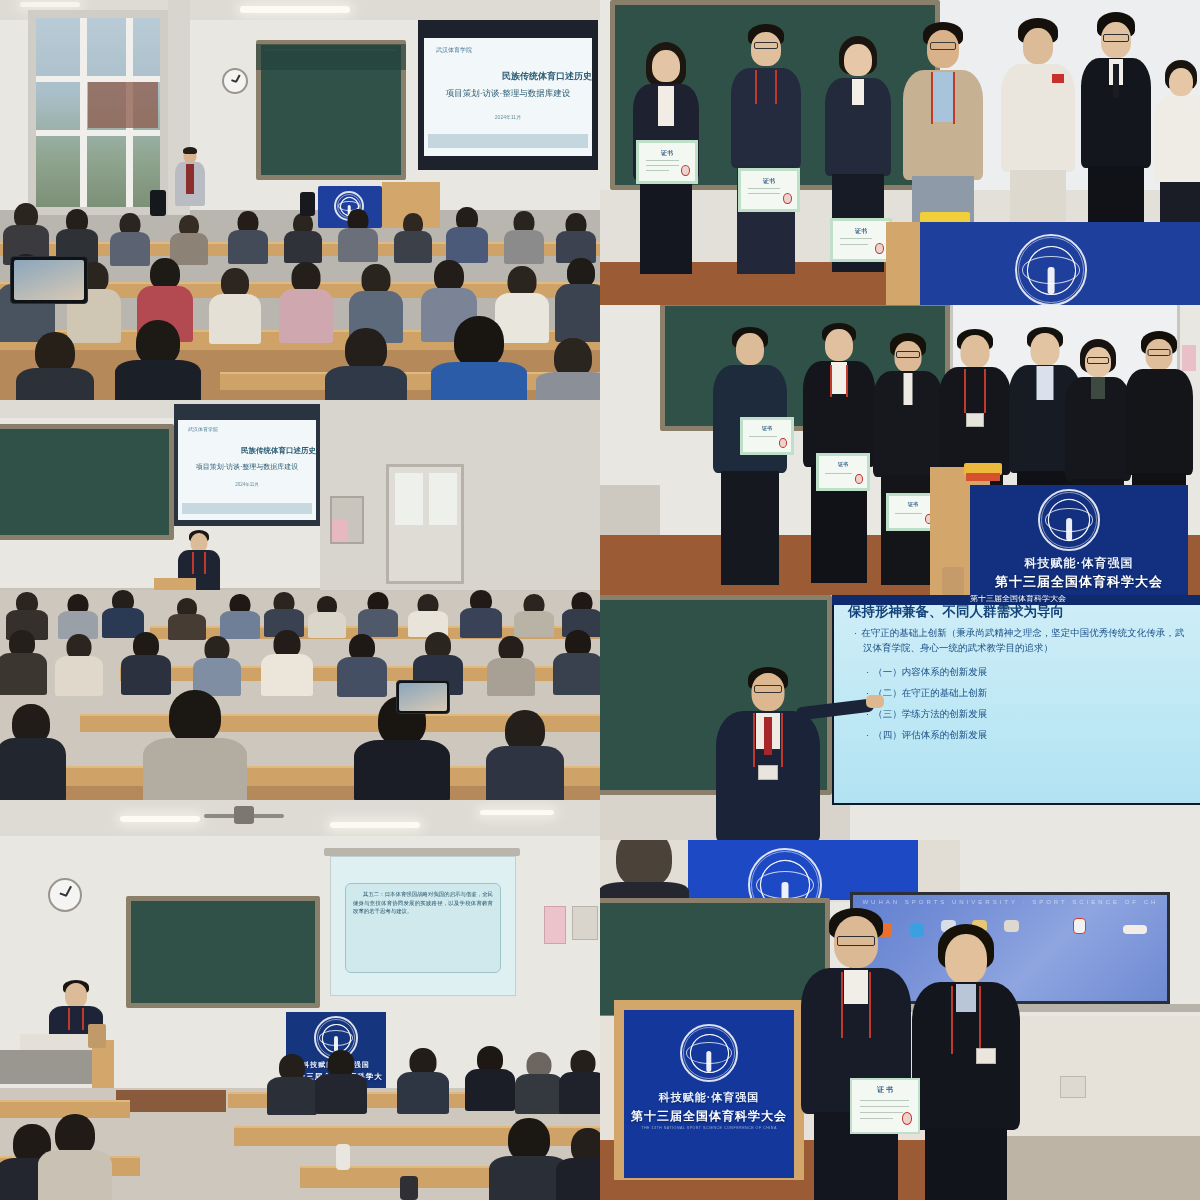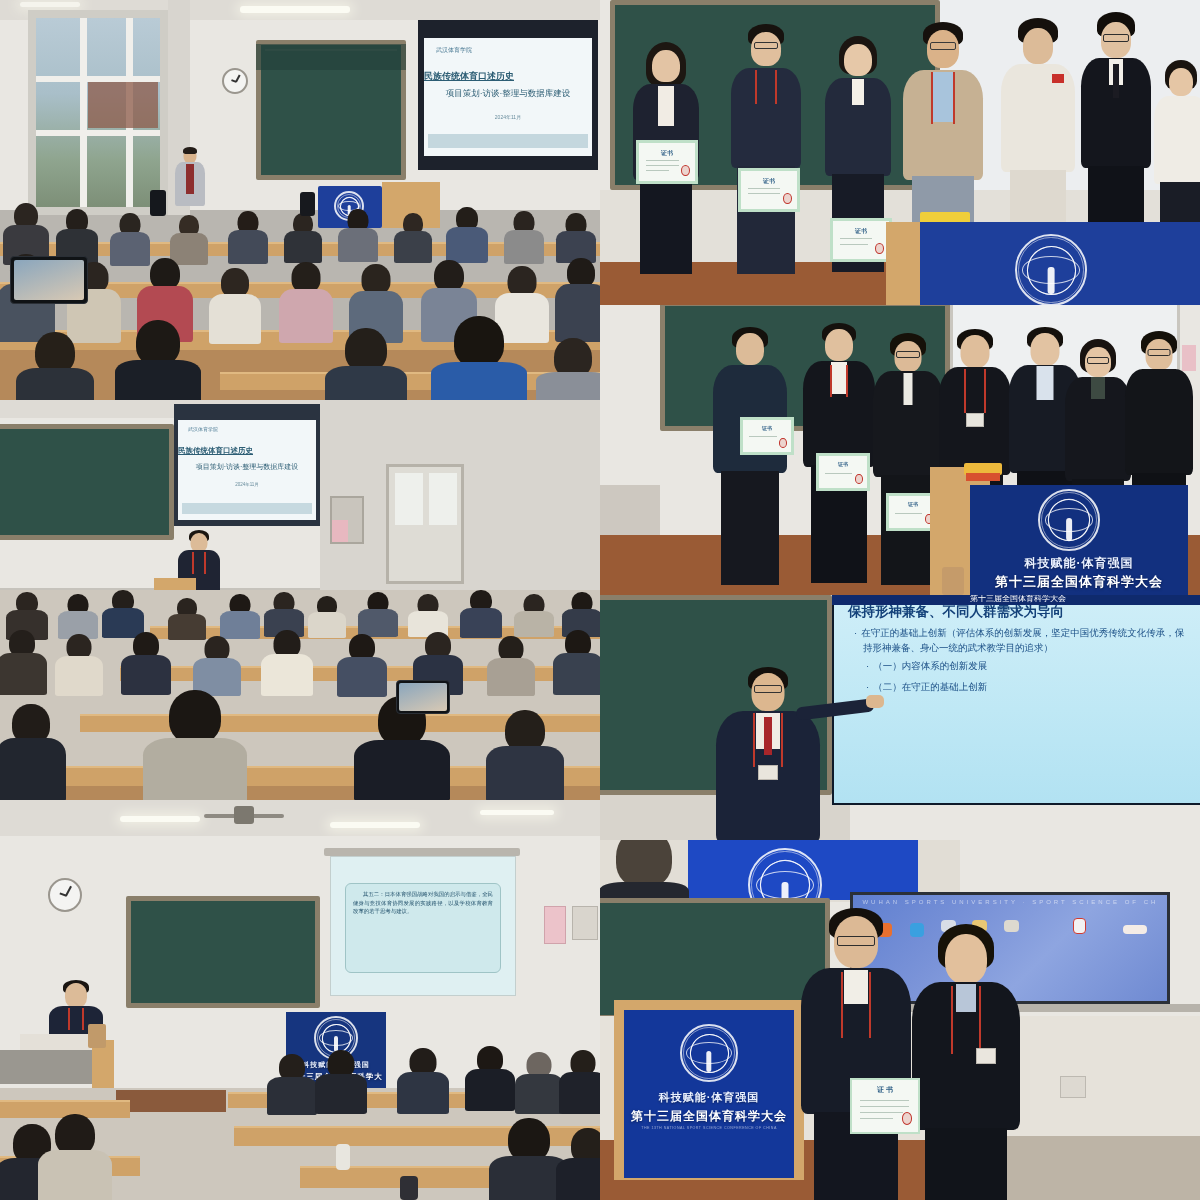--- a/index.html
+++ b/index.html
@@ -14,21 +14,21 @@
   .abs { position:absolute; }
 
   
   .wall       { background:#e9e7e2; }
   .wall-dk    { background:#d8d5cf; }
   .ceiling    { background:#dedbd5; }
   .board      { background:#2f5148; border:5px solid #8a7f6a; border-radius:2px; }
   .board-dark { background:#23403a; }
   .screen-frame{ background:#1d222c; padding:3px; }
   .screen     { background:#f2f7f9; }
-  .slide-title{ color:#2c5d74; font-weight:bold; text-align:left;text-decoration:underline; }
+  .slide-title{ color:#2c5d74; font-weight:bold; text-align:right; }
   .slide-sub  { color:#2c5d74; text-align:center; }
   .window     { background:linear-gradient(180deg,#b9cbd6 0%,#a9bfc9 40%,#8fa58f 75%,#7d8f77 100%); }
   .mullion-v  { background:#f0efeb; }
   .mullion-h  { background:#f0efeb; }
   .brick      { background:#8d5b4a; }
   .desk       { background:#cfa268; border-top:2px solid #e0b981; }
   .desk-dk    { background:#b5895a; }
   .floor      { background:#cdc7bd; }
   .floor-wood { background:#9a5b35; }
   .podium     { background:#1e3f9b; }
@@ -674,27 +674,33 @@
       <div class="abs wall" style="left:0;top:0;width:600px;height:245px;"></div>
 
       <div class="abs board" style="left:-8px;top:0;width:240px;height:200px;"></div>
       <div class="abs" style="left:0;top:200px;width:250px;height:45px;background:#d8d4cc;"></div>
 
       <div class="abs" style="left:232px;top:-2px;width:372px;height:212px;background:#0e1a2a;padding:2px;">
         <div class="ppt abs" style="left:2px;top:2px;right:2px;bottom:2px;">
           <div class="ppt-h abs" style="left:14px;top:8px;font-size:13.5px;white-space:nowrap;">保持形神兼备、不同人群需求为导向</div>
           <div class="abs" style="left:20px;top:30px;right:12px;">
             <div class="ppt-li" style="font-size:9.5px;line-height:15px;text-indent:-9px;padding-left:9px;">
-              <span class="bt">·</span><span>在守正的基础上创新（评估体系的创新发展，坚定中国优秀传统文化传承，保持形神兼备、身心一统的武术教学目的追求）</span>
+              <span class="bt">·</span><span>在守正的基础上创新（秉承尚武精神之理念，坚定中国优秀传统文化传承，武汉体育学院、身心一统的武术教学目的追求）</span>
             </div>
-            <div class="ppt-li" style="font-size:9.5px;line-height:21px;padding-left:12px;">
+            <div class="ppt-li" style="font-size:9.5px;line-height:21px;margin-top:6px;padding-left:12px;">
               <span class="bt">·</span><span>（一）内容体系的创新发展</span>
             </div>
             <div class="ppt-li" style="font-size:9.5px;line-height:21px;padding-left:12px;">
               <span class="bt">·</span><span>（二）在守正的基础上创新</span>
+            </div>
+            <div class="ppt-li" style="font-size:9.5px;line-height:21px;padding-left:12px;">
+              <span class="bt">·</span><span>（三）学练方法的创新发展</span>
+            </div>
+            <div class="ppt-li" style="font-size:9.5px;line-height:21px;padding-left:12px;">
+              <span class="bt">·</span><span>（四）评估体系的创新发展</span>
             </div>
           </div>
         </div>
       </div>
 
       <div class="abs" style="left:232px;top:-2px;width:372px;height:12px;background:#0f2a6d;overflow:hidden;">
         <div style="color:#fff;font-size:8px;text-align:center;line-height:12px;">第十三届全国体育科学大会</div>
       </div>
 
       <div class="abs" style="left:108px;top:72px;width:120px;height:175px;">

